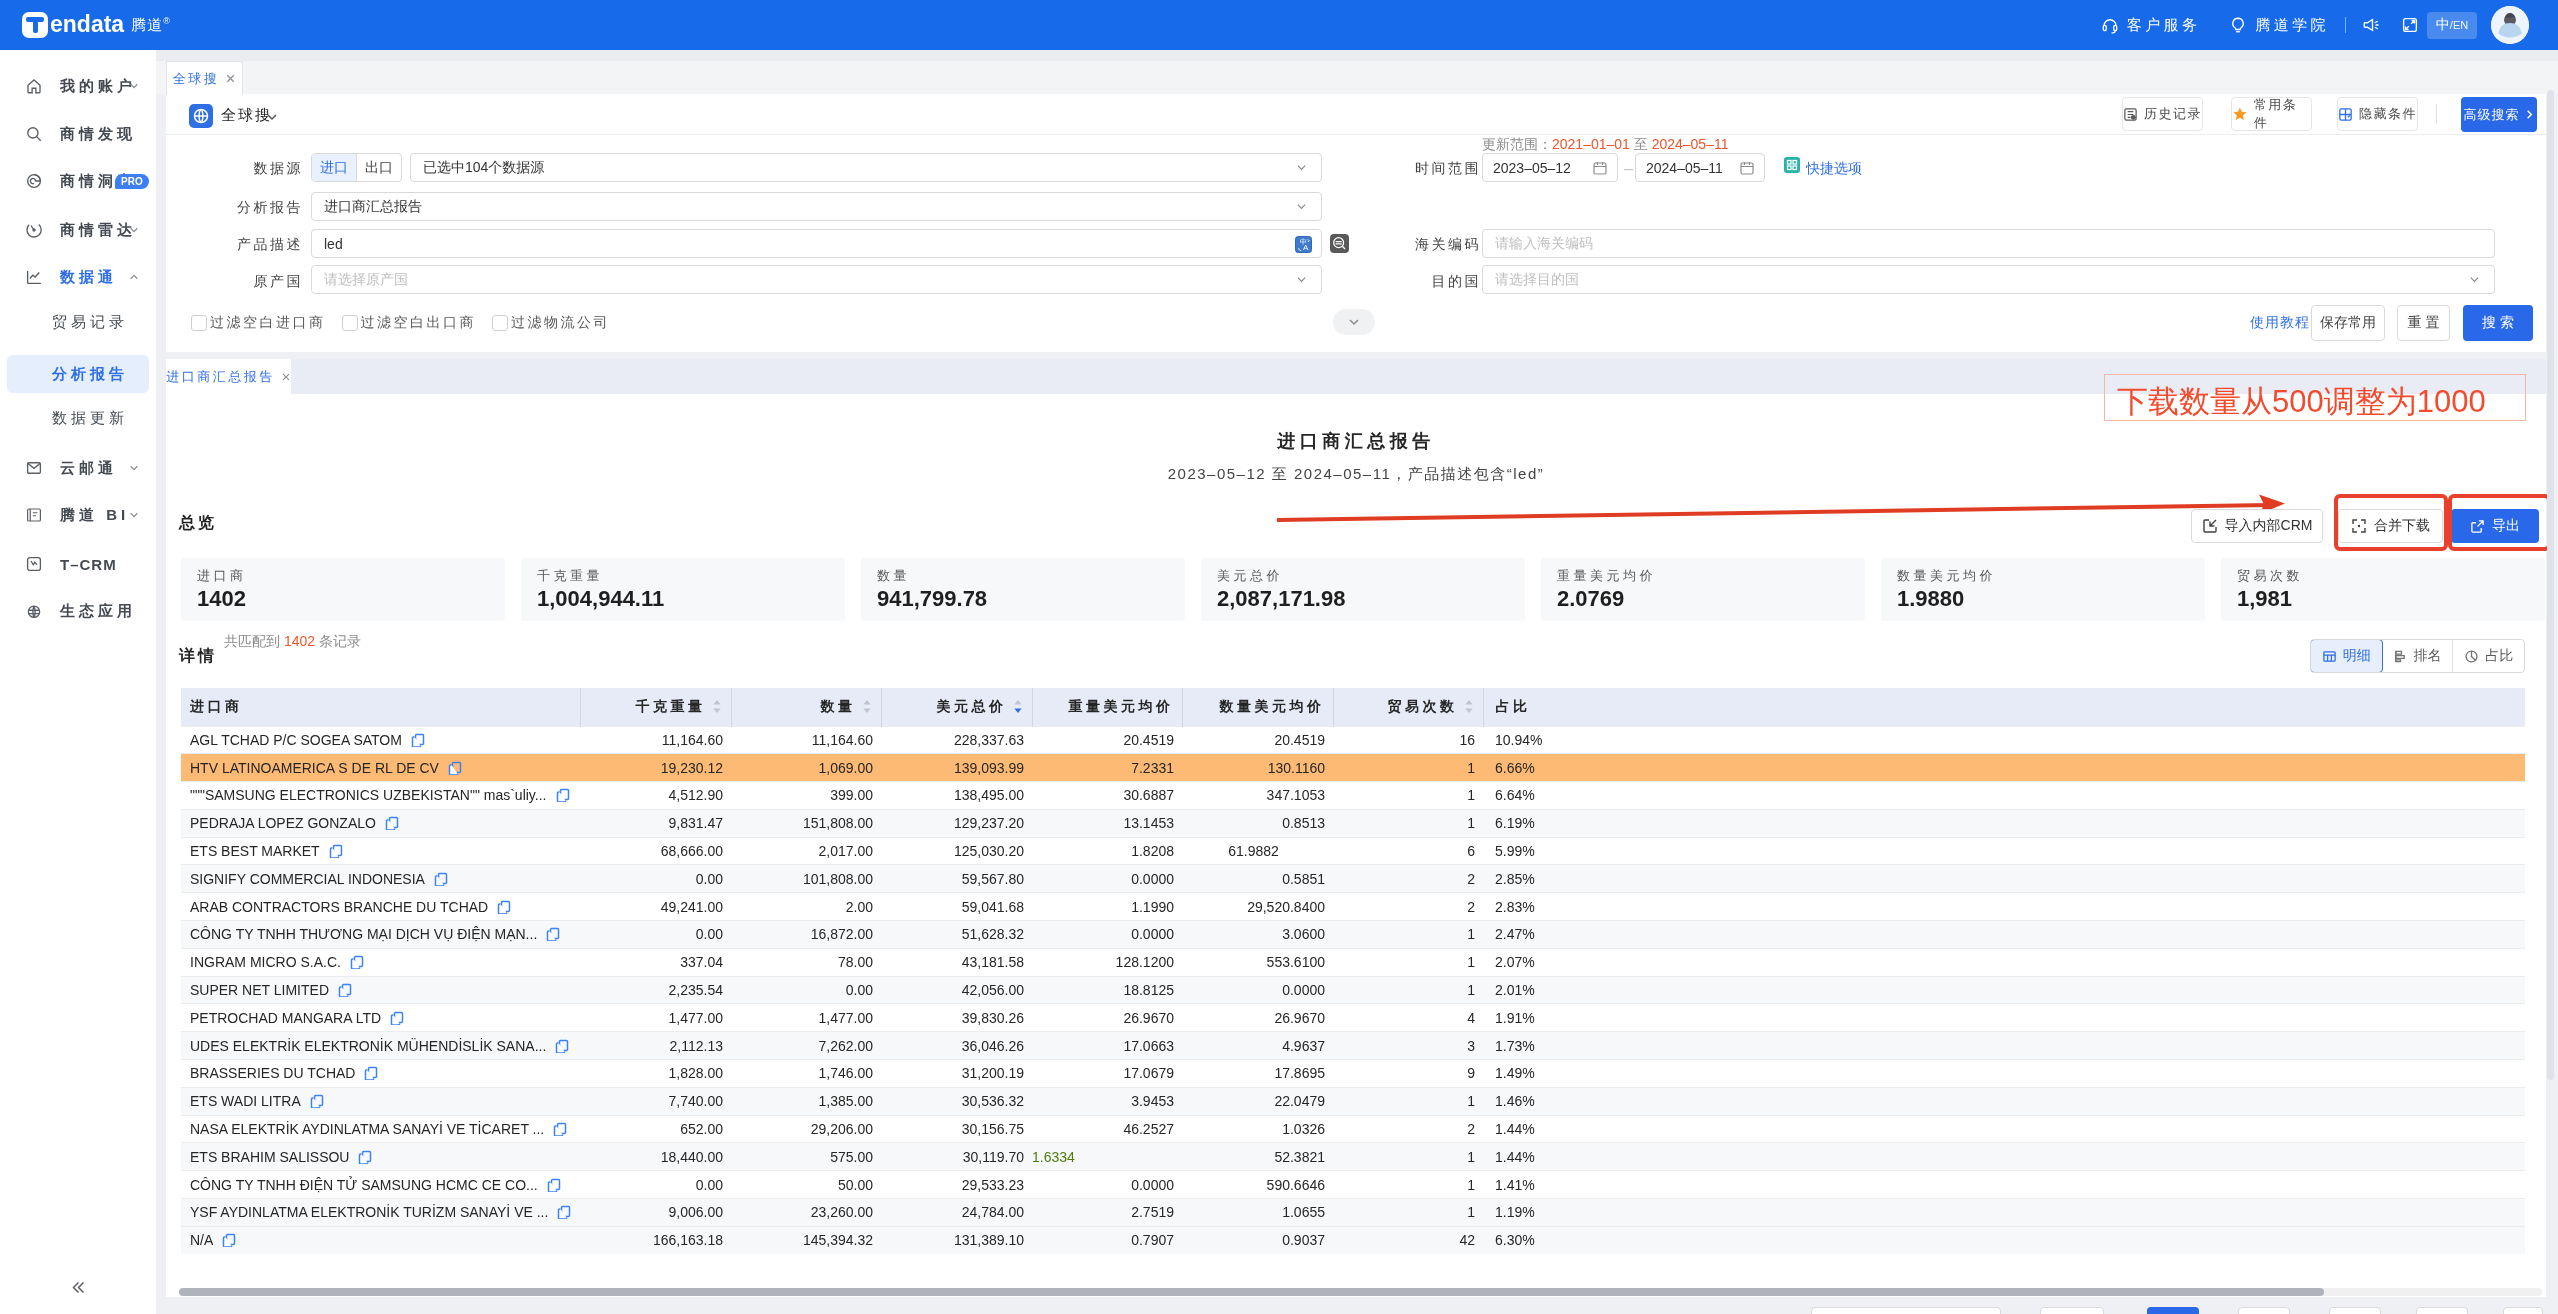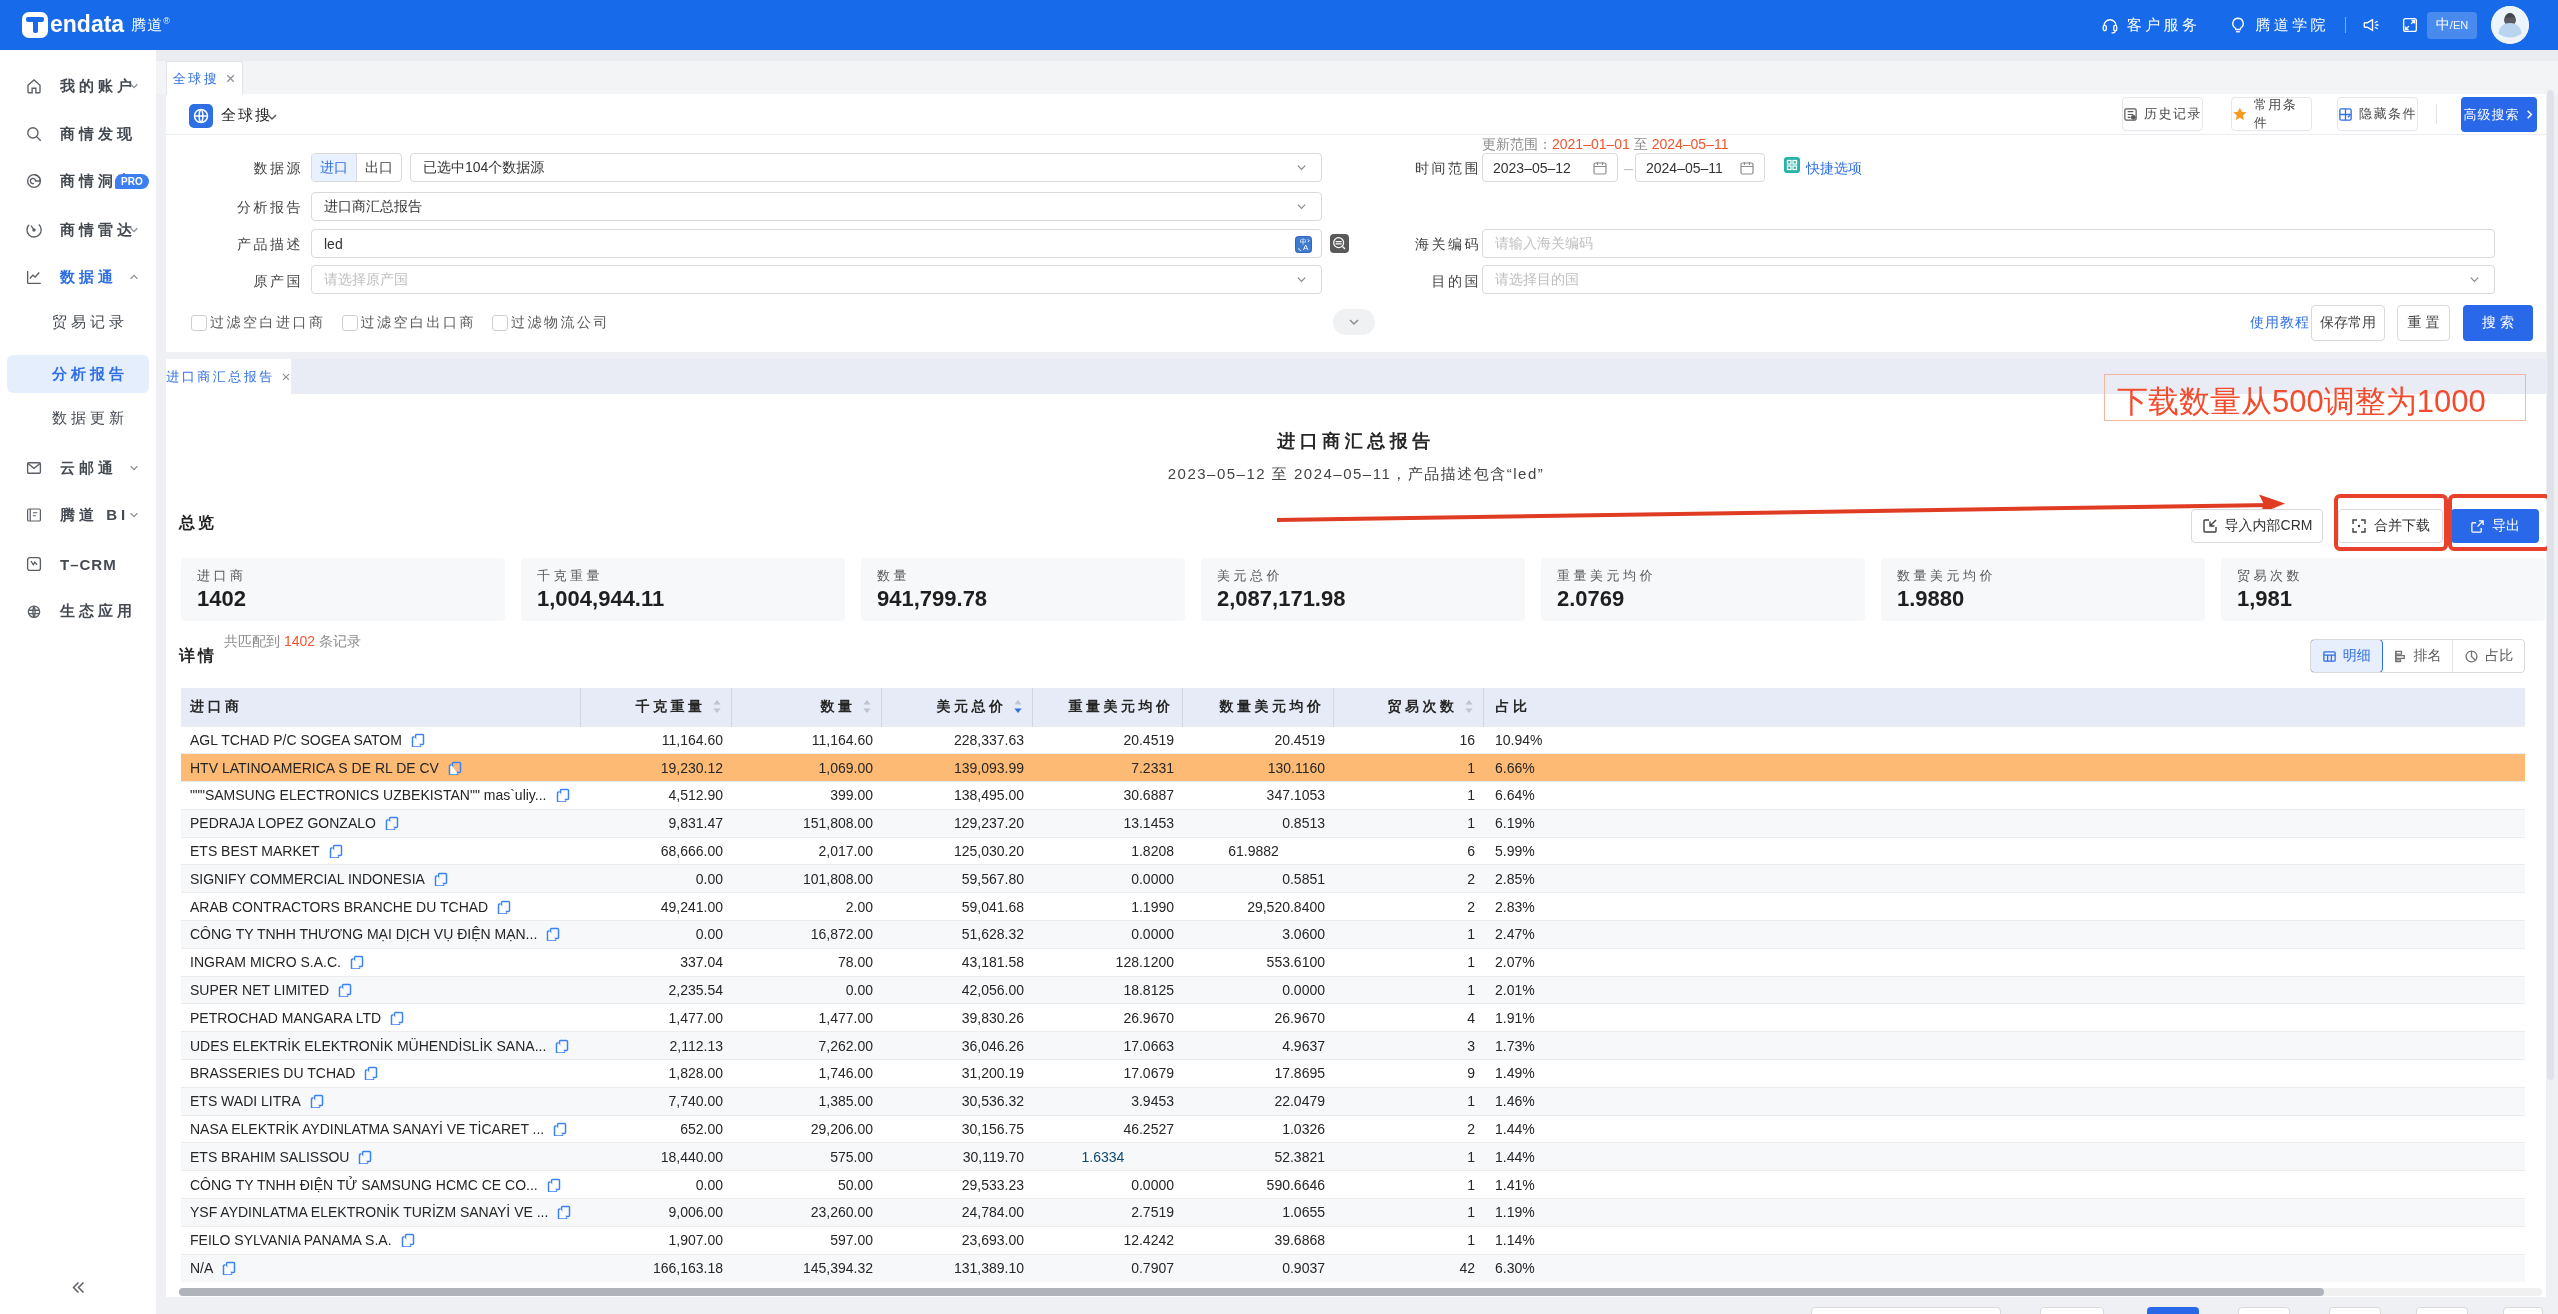--- a/index.html
+++ b/index.html
@@ -625,21 +625,21 @@
 <td style="padding-left:12px;color:#262626;">1.44%</td>
 </tr>
 <tr style="height:27.8px;background:#f7f8f9;border-top:1px solid #ebecee;">
 <td style="padding-left:9px;color:#262626;white-space:nowrap;overflow:hidden;">ETS BRAHIM SALISSOU<svg style="margin-left:9px;vertical-align:-2px" width="14" height="14" viewBox="0 0 14 14" fill="none" stroke="#3b82f6" stroke-width="1.5">
               <rect x="4.5" y="1.5" width="8" height="10" rx="1"></rect>
               <path d="M9.5 12.5v.5a1 1 0 0 1-1 1h-6a1 1 0 0 1-1-1v-8a1 1 0 0 1 1-1h1" fill="#fff"></path>
             </svg></td>
 <td style="text-align:right;padding-right:8px;color:#262626;">18,440.00</td>
 <td style="text-align:right;padding-right:8px;color:#262626;">575.00</td>
 <td style="text-align:right;padding-right:8px;color:#262626;">30,119.70</td>
-<td style="text-align:center;padding-right:8px;color:#0c4a6e;margin-top:28px;">1.6334</td>
+<td style="text-align:left;padding-right:8px;color:#4d7c0f;margin-top:28px;">1.6334</td>
 <td style="text-align:right;padding-right:8px;color:#262626;">52.3821</td>
 <td style="text-align:right;padding-right:8px;color:#262626;">1</td>
 <td style="padding-left:12px;color:#262626;">1.44%</td>
 </tr>
 <tr style="height:27.8px;background:#ffffff;border-top:1px solid #ebecee;">
 <td style="padding-left:9px;color:#262626;white-space:nowrap;overflow:hidden;">CÔNG TY TNHH ĐIỆN TỬ SAMSUNG HCMC CE CO...<svg style="margin-left:9px;vertical-align:-2px" width="14" height="14" viewBox="0 0 14 14" fill="none" stroke="#3b82f6" stroke-width="1.5">
               <rect x="4.5" y="1.5" width="8" height="10" rx="1"></rect>
               <path d="M9.5 12.5v.5a1 1 0 0 1-1 1h-6a1 1 0 0 1-1-1v-8a1 1 0 0 1 1-1h1" fill="#fff"></path>
             </svg></td>
 <td style="text-align:right;padding-right:8px;color:#262626;">0.00</td>
@@ -655,33 +655,20 @@
               <rect x="4.5" y="1.5" width="8" height="10" rx="1"></rect>
               <path d="M9.5 12.5v.5a1 1 0 0 1-1 1h-6a1 1 0 0 1-1-1v-8a1 1 0 0 1 1-1h1" fill="#fff"></path>
             </svg></td>
 <td style="text-align:right;padding-right:8px;color:#262626;">9,006.00</td>
 <td style="text-align:right;padding-right:8px;color:#262626;">23,260.00</td>
 <td style="text-align:right;padding-right:8px;color:#262626;">24,784.00</td>
 <td style="text-align:right;padding-right:8px;color:#262626;">2.7519</td>
 <td style="text-align:right;padding-right:8px;color:#262626;">1.0655</td>
 <td style="text-align:right;padding-right:8px;color:#262626;">1</td>
 <td style="padding-left:12px;color:#262626;">1.19%</td>
-</tr>
-<tr style="height:27.8px;background:#ffffff;border-top:1px solid #ebecee;">
-<td style="padding-left:9px;color:#262626;white-space:nowrap;overflow:hidden;">FEILO SYLVANIA PANAMA S.A.<svg style="margin-left:9px;vertical-align:-2px" width="14" height="14" viewBox="0 0 14 14" fill="none" stroke="#3b82f6" stroke-width="1.5">
-              <rect x="4.5" y="1.5" width="8" height="10" rx="1"></rect>
-              <path d="M9.5 12.5v.5a1 1 0 0 1-1 1h-6a1 1 0 0 1-1-1v-8a1 1 0 0 1 1-1h1" fill="#fff"></path>
-            </svg></td>
-<td style="text-align:right;padding-right:8px;color:#262626;">1,907.00</td>
-<td style="text-align:right;padding-right:8px;color:#262626;">597.00</td>
-<td style="text-align:right;padding-right:8px;color:#262626;">23,693.00</td>
-<td style="text-align:right;padding-right:8px;color:#262626;">12.4242</td>
-<td style="text-align:right;padding-right:8px;color:#262626;">39.6868</td>
-<td style="text-align:right;padding-right:8px;color:#262626;">1</td>
-<td style="padding-left:12px;color:#262626;">1.14%</td>
 </tr>
 <tr style="height:27.8px;background:#f7f8f9;border-top:1px solid #ebecee;">
 <td style="padding-left:9px;color:#262626;white-space:nowrap;overflow:hidden;">N/A<svg style="margin-left:9px;vertical-align:-2px" width="14" height="14" viewBox="0 0 14 14" fill="none" stroke="#3b82f6" stroke-width="1.5">
               <rect x="4.5" y="1.5" width="8" height="10" rx="1"></rect>
               <path d="M9.5 12.5v.5a1 1 0 0 1-1 1h-6a1 1 0 0 1-1-1v-8a1 1 0 0 1 1-1h1" fill="#fff"></path>
             </svg></td>
 <td style="text-align:right;padding-right:8px;color:#262626;">166,163.18</td>
 <td style="text-align:right;padding-right:8px;color:#262626;">145,394.32</td>
 <td style="text-align:right;padding-right:8px;color:#262626;">131,389.10</td>
 <td style="text-align:right;padding-right:8px;color:#262626;">0.7907</td>

